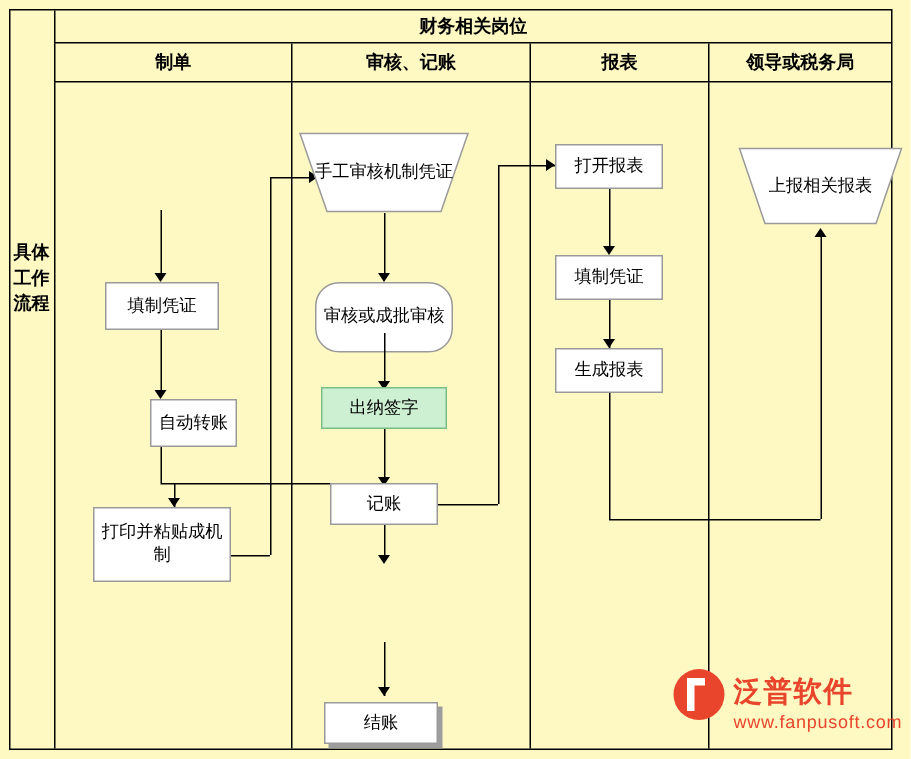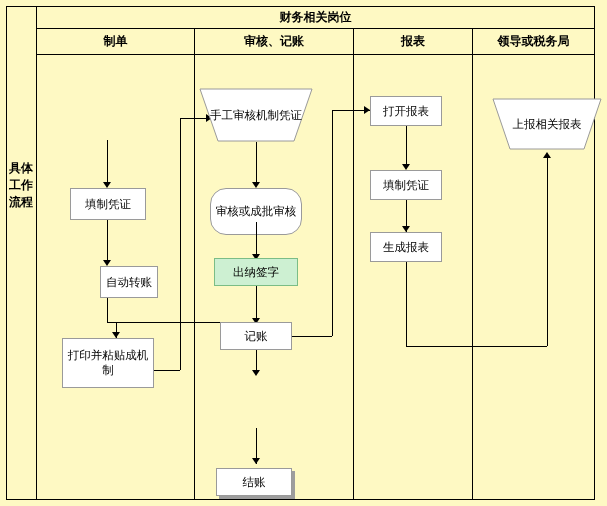--- a/index.html
+++ b/index.html
@@ -308,13 +308,18 @@
   <div class="ln lnv" style="left:547px; top:158px; height:188px;"></div>
   <div class="arrow arr-up" style="left:543px; top:152px;"></div>
 
   <div class="trapz" style="left:492px; top:98px; width:110px; height:52px;text-align:right;">
     <svg width="110" height="52" viewBox="0 0 110 52">
       <polygon points="1,1 109,1 92,51 18,51" fill="#ffffff" stroke="#9a9a9a" stroke-width="1"></polygon>
     </svg>
     <span>上报相关报表</span>
   </div>
 
+  <div class="wm">
+    <div class="wm-logo"></div>
+    <div class="wm-name">泛普软件</div>
+    <div class="wm-url">www.fanpusoft.com</div>
+  </div>
 </div>
 
 </body></html>

